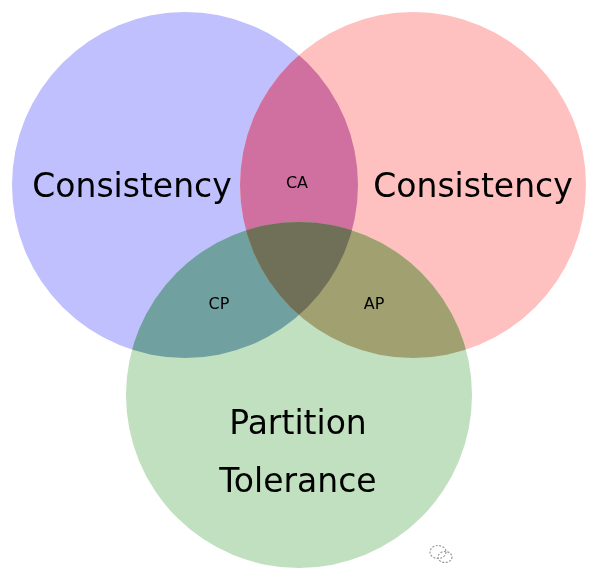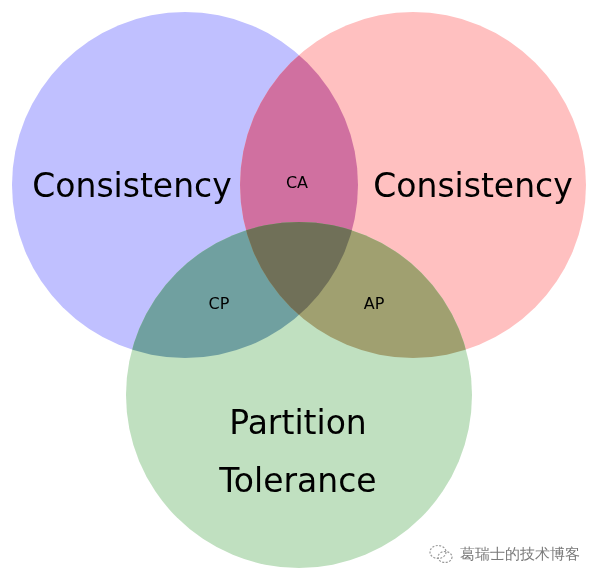--- a/index.html
+++ b/index.html
@@ -49,14 +49,13 @@
 <div class="lbl big" style="left:298px; top:480px;text-align:center;">Tolerance</div>
 <div class="lbl small" style="left:297px; top:182px;">CA</div>
 <div class="lbl small" style="left:219px; top:303px;">CP</div>
 <div class="lbl small" style="left:374px; top:303px;">AP</div>
 
 <div class="wm">
   <svg width="26" height="22" viewBox="0 0 26 22">
     <ellipse cx="10" cy="9" rx="8" ry="6.5" fill="none" stroke="#999" stroke-width="1.2" stroke-dasharray="2 1.5"></ellipse>
     <ellipse cx="17" cy="14" rx="7" ry="5.5" fill="none" stroke="#999" stroke-width="1.2" stroke-dasharray="2 1.5"></ellipse>
   </svg>
-  <span>葛瑞士的技术博客</span>
 </div>
 
 </body></html>

